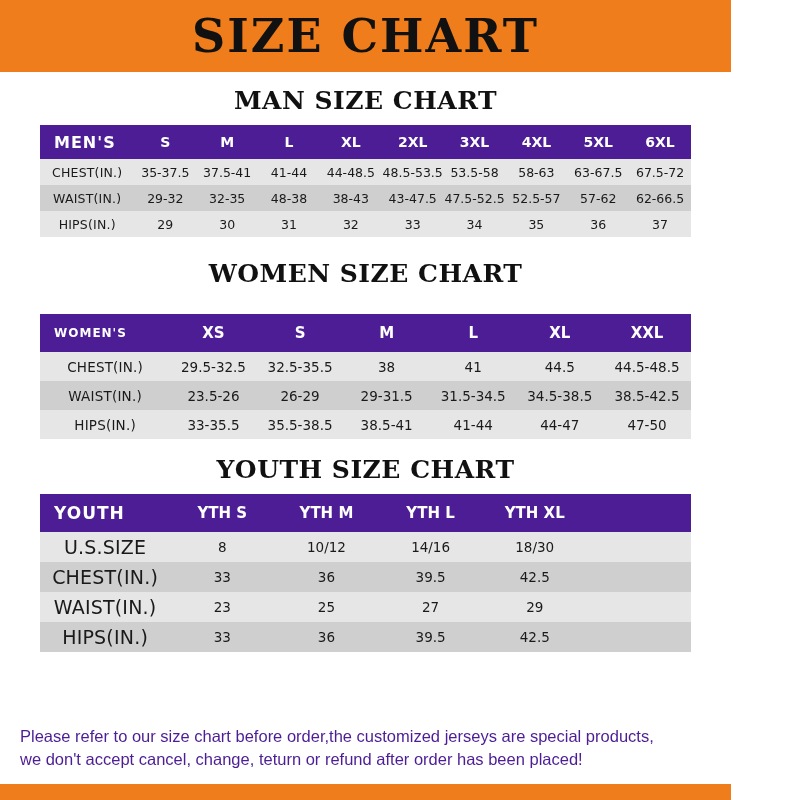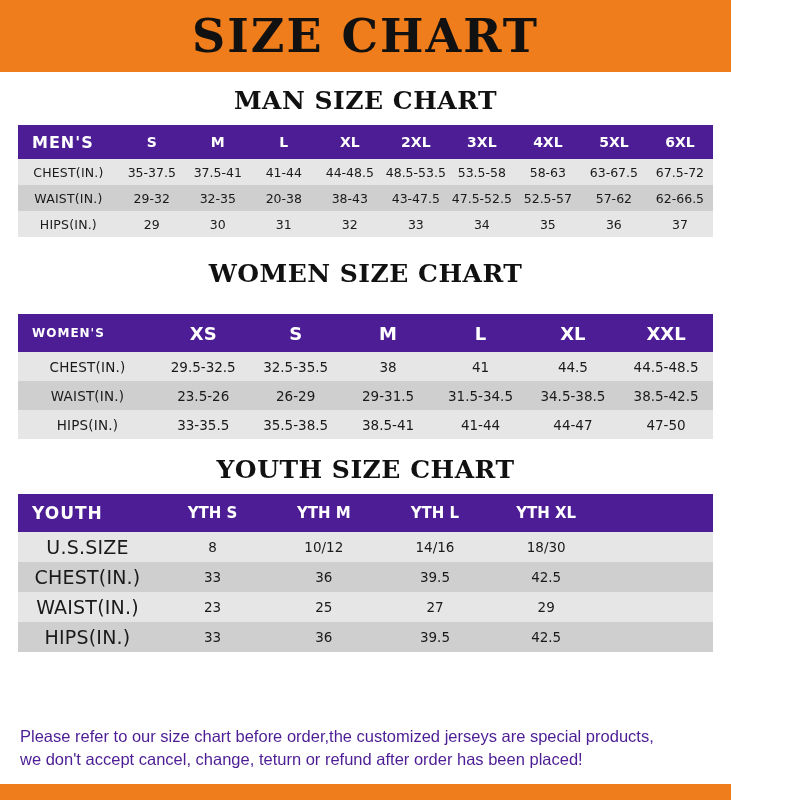--- a/index.html
+++ b/index.html
@@ -36,21 +36,21 @@
     font-weight: bold;
     font-size: 46px;
     letter-spacing: 2px;
     color: #111111;
     line-height: 1;
     text-align: center;
   }
   
   .content {
     flex: 1;
-    padding: 0 18px;
+    padding: 0 40px;
     box-sizing: border-box;
   }
   .section-title {
     font-family: "DejaVu Serif", serif;
     font-weight: bold;
     font-size: 25px;
     color: #111111;
     text-align: center;
     letter-spacing: 0.5px;
   }
@@ -88,21 +88,21 @@
   tbody td.label-col {
     text-align: center;
     font-size: 12.5px;
     letter-spacing: 0.2px;
   }
   tbody tr:nth-child(odd) td { background: #e6e6e6; }
   tbody tr:nth-child(even) td { background: #cfcfcf; }
 
   
   table.women th, table.women td { height: 29px; font-size: 13.5px; }
-  table.women thead th { font-size: 18px; height: 38px; }
+  table.women thead th { font-size: 15px; height: 38px; }
   table.women thead th.label-col { font-size: 12px; }
   table.women tbody td.label-col { font-size: 13.5px; }
 
   
   table.youth th, table.youth td { height: 30px; font-size: 13.5px; }
   table.youth thead th { font-size: 15px; height: 38px; }
   table.youth thead th.label-col { font-size: 17px; }
   table.youth tbody td.label-col { font-size: 19px; }
 
   
@@ -170,21 +170,21 @@
           <td>48.5-53.5</td>
           <td>53.5-58</td>
           <td>58-63</td>
           <td>63-67.5</td>
           <td>67.5-72</td>
         </tr>
         <tr>
           <td class="label-col">WAIST(IN.)</td>
           <td>29-32</td>
           <td>32-35</td>
-          <td>20-38</td>
+          <td>48-38</td>
           <td>38-43</td>
           <td>43-47.5</td>
           <td>47.5-52.5</td>
           <td>52.5-57</td>
           <td>57-62</td>
           <td>62-66.5</td>
         </tr>
         <tr>
           <td class="label-col">HIPS(IN.)</td>
           <td>29</td>

